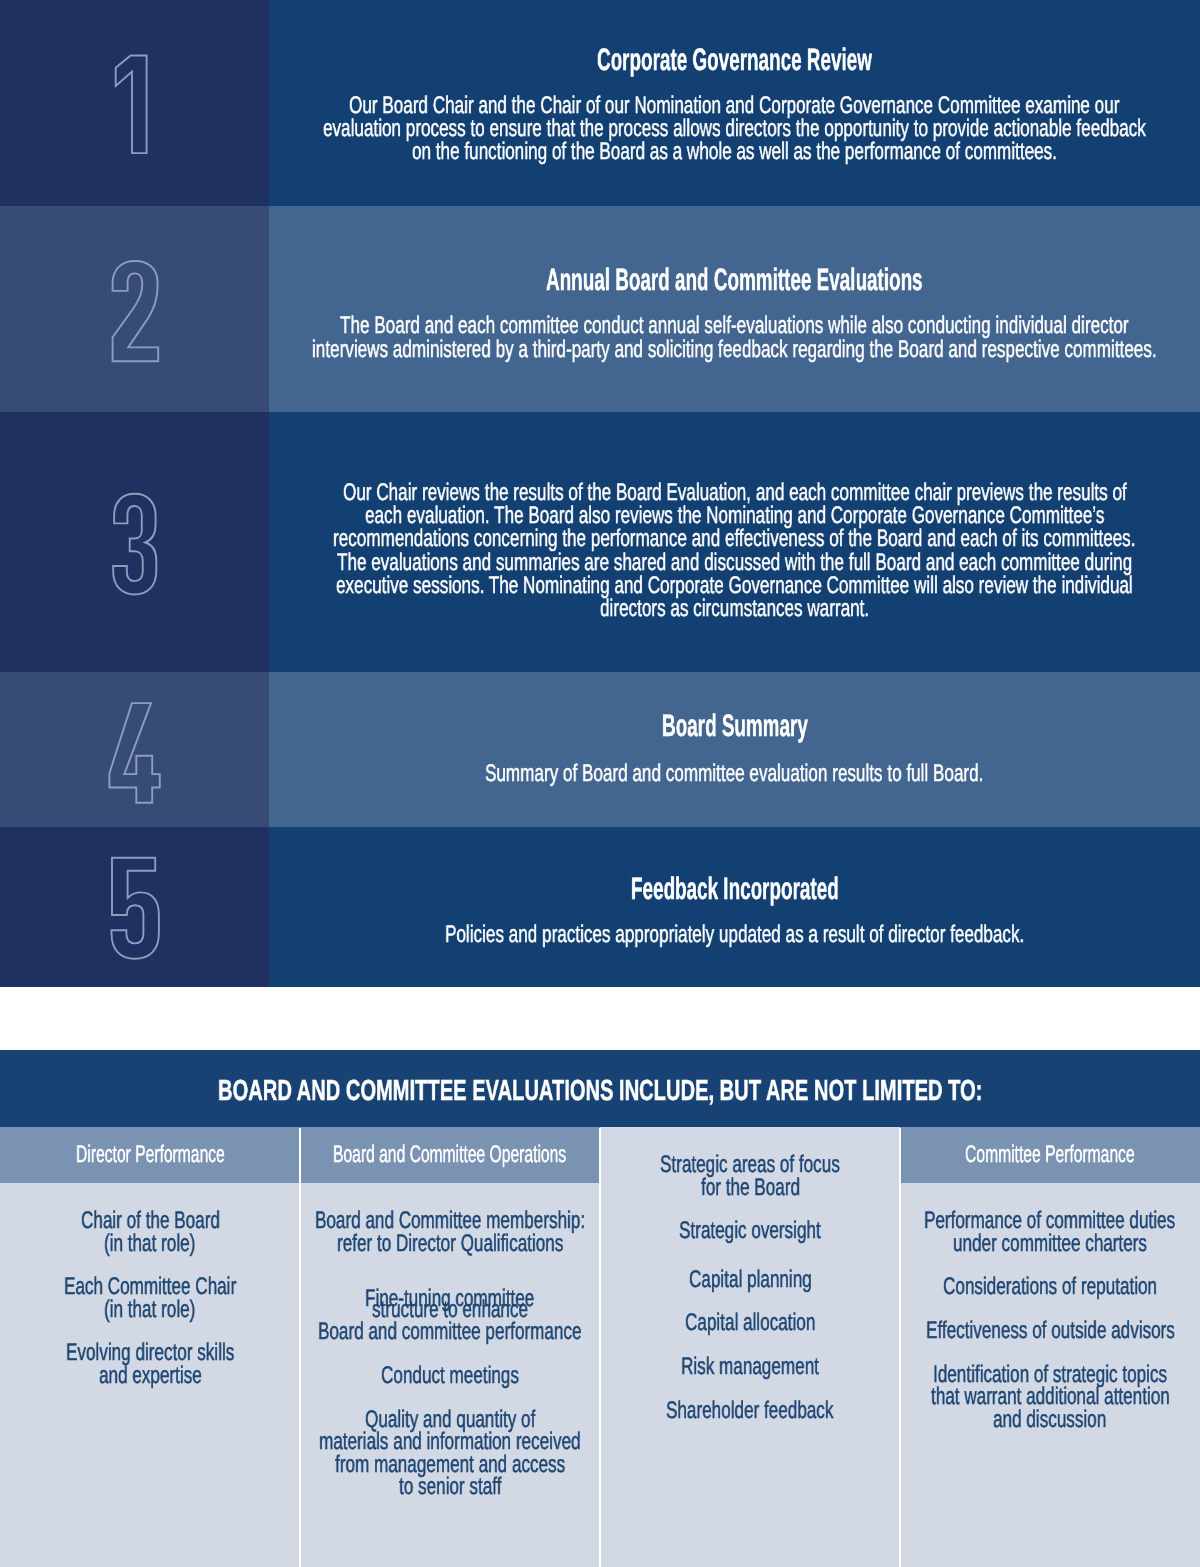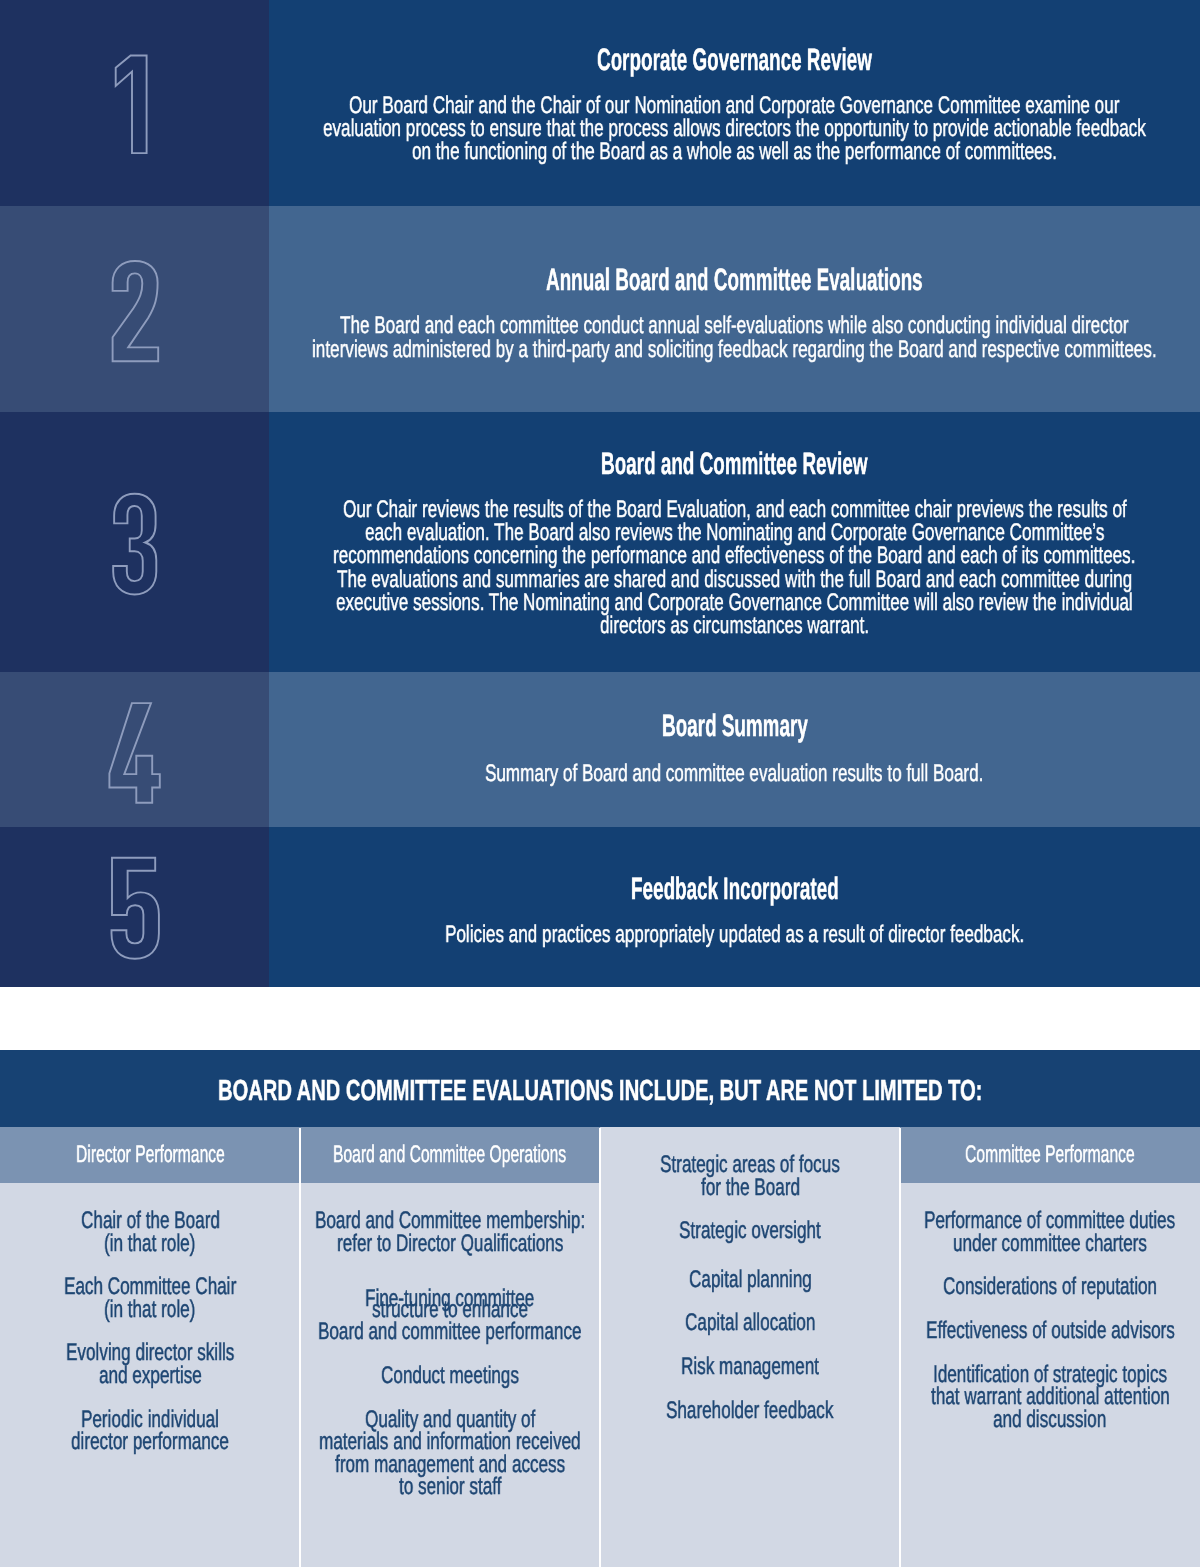--- a/index.html
+++ b/index.html
@@ -89,21 +89,20 @@
       <div class="step" style="height: 260px;">
         <div class="numcell" style="background: rgb(30, 49, 96);">
           <div class="num">
             <svg class="dsvg" viewBox="0 0 56 112">
               <path d="M 7.14 34.40 L 20.43 34.40 L 20.43 26.00 C 20.43 20.20 23.34 17.00 27.65 17.00 C 31.96 17.00 34.78 20.60 34.78 26.80 L 34.78 41.50 C 34.78 46.20 32.05 49.50 27.74 49.50 L 22.72 49.50 L 22.72 62.20 L 27.74 62.20 C 32.58 62.20 35.74 65.90 35.74 71.70 L 35.74 82.50 C 35.74 88.60 32.58 92.10 27.65 92.10 C 22.81 92.10 19.82 88.60 19.82 82.50 L 19.82 77.00 L 6.18 77.00 L 6.18 82.50 C 6.18 97.00 15.06 105.50 27.65 105.50 C 40.32 105.50 49.30 97.00 49.30 82.50 L 49.30 71.00 C 49.30 62.00 46.30 56.00 38.21 53.50 C 46.13 50.50 48.59 44.00 48.59 35.50 L 48.59 26.80 C 48.59 12.60 39.88 4.80 27.65 4.80 C 15.50 4.80 7.14 12.60 7.14 26.80 Z"></path>
             </svg>
           </div>
         </div>
         <div class="textcell" style="background: rgb(19, 64, 115);">
           <div style="position: relative; top: 0px; width: 100%;">
-            <div class="step-title"><span class="sq" style="width: 266.466px; height: 34px; position: relative; display: inline-block; vertical-align: top;"><i style="transform: scaleX(0.609); transform-origin: left top; position: absolute; left: 0px; top: 0px; white-space: nowrap; line-height: inherit;">Board and Committee Review</i></span></div>
             <div class="step-body" style="margin-top: 17px;">
               <div class="bline"><span class="sq" style="width: 783.721px; height: 23.2031px; position: relative; display: inline-block; vertical-align: top;"><i style="transform: scaleX(0.713); transform-origin: left top; position: absolute; left: 0px; top: 0px; white-space: nowrap; line-height: inherit;">Our Chair reviews the results of the Board Evaluation, and each committee chair previews the results of</i></span></div>
               <div class="bline"><span class="sq" style="width: 739.392px; height: 23.2031px; position: relative; display: inline-block; vertical-align: top;"><i style="transform: scaleX(0.713); transform-origin: left top; position: absolute; left: 0px; top: 0px; white-space: nowrap; line-height: inherit;">each evaluation. The Board also reviews the Nominating and Corporate Governance Committee’s</i></span></div>
               <div class="bline"><span class="sq" style="width: 802.493px; height: 23.2031px; position: relative; display: inline-block; vertical-align: top;"><i style="transform: scaleX(0.713); transform-origin: left top; position: absolute; left: 0px; top: 0px; white-space: nowrap; line-height: inherit;">recommendations concerning the performance and effectiveness of the Board and each of its committees.</i></span></div>
               <div class="bline"><span class="sq" style="width: 795.207px; height: 23.2031px; position: relative; display: inline-block; vertical-align: top;"><i style="transform: scaleX(0.713); transform-origin: left top; position: absolute; left: 0px; top: 0px; white-space: nowrap; line-height: inherit;">The evaluations and summaries are shared and discussed with the full Board and each committee during</i></span></div>
               <div class="bline"><span class="sq" style="width: 796.744px; height: 23.2031px; position: relative; display: inline-block; vertical-align: top;"><i style="transform: scaleX(0.713); transform-origin: left top; position: absolute; left: 0px; top: 0px; white-space: nowrap; line-height: inherit;">executive sessions. The Nominating and Corporate Governance Committee will also review the individual</i></span></div>
               <div class="bline"><span class="sq" style="width: 269.124px; height: 23.2031px; position: relative; display: inline-block; vertical-align: top;"><i style="transform: scaleX(0.713); transform-origin: left top; position: absolute; left: 0px; top: 0px; white-space: nowrap; line-height: inherit;">directors as circumstances warrant.</i></span></div>
             </div>
           </div>
         </div>
@@ -162,24 +161,20 @@
               <div class="bline"><span class="sq" style="width: 91.3086px; height: 22.5px; position: relative; display: inline-block; vertical-align: top;"><i style="transform: scaleX(0.713); transform-origin: left top; position: absolute; left: 0px; top: 0px; white-space: nowrap; line-height: inherit;">(in that role)</i></span></div>
             </div>
             <div class="item" style="margin-top: 21.2px;">
               <div class="bline"><span class="sq" style="width: 172.134px; height: 22.5px; position: relative; display: inline-block; vertical-align: top;"><i style="transform: scaleX(0.713); transform-origin: left top; position: absolute; left: 0px; top: 0px; white-space: nowrap; line-height: inherit;">Each Committee Chair</i></span></div>
               <div class="bline"><span class="sq" style="width: 91.3086px; height: 22.5px; position: relative; display: inline-block; vertical-align: top;"><i style="transform: scaleX(0.713); transform-origin: left top; position: absolute; left: 0px; top: 0px; white-space: nowrap; line-height: inherit;">(in that role)</i></span></div>
             </div>
             <div class="item" style="margin-top: 21.2px;">
               <div class="bline"><span class="sq" style="width: 168.324px; height: 22.5px; position: relative; display: inline-block; vertical-align: top;"><i style="transform: scaleX(0.713); transform-origin: left top; position: absolute; left: 0px; top: 0px; white-space: nowrap; line-height: inherit;">Evolving director skills</i></span></div>
               <div class="bline"><span class="sq" style="width: 102.739px; height: 22.5px; position: relative; display: inline-block; vertical-align: top;"><i style="transform: scaleX(0.713); transform-origin: left top; position: absolute; left: 0px; top: 0px; white-space: nowrap; line-height: inherit;">and expertise</i></span></div>
             </div>
-            <div class="item" style="margin-top: 21.2px;">
-              <div class="bline"><span class="sq" style="width: 137.932px; height: 22.5px; position: relative; display: inline-block; vertical-align: top;"><i style="transform: scaleX(0.713); transform-origin: left top; position: absolute; left: 0px; top: 0px; white-space: nowrap; line-height: inherit;">Periodic individual</i></span></div>
-              <div class="bline"><span class="sq" style="width: 157.885px; height: 22.5px; position: relative; display: inline-block; vertical-align: top;"><i style="transform: scaleX(0.713); transform-origin: left top; position: absolute; left: 0px; top: 0px; white-space: nowrap; line-height: inherit;">director performance</i></span></div>
-            </div>
           </div>
         </div>
         <div class="col">
           <div class="col-head" style="height: 56px;">
             <span class="sq" style="width: 233.1px; height: 28px; position: relative; display: inline-block; vertical-align: top;">
               <i style="transform: scaleX(0.652); transform-origin: left top; position: absolute; left: 0px; top: 0px; white-space: nowrap; line-height: inherit;">Board and Committee Operations</i>
             </span>
           </div>
           <div class="col-body" style="padding-top: 27px;">
             <div class="item">

